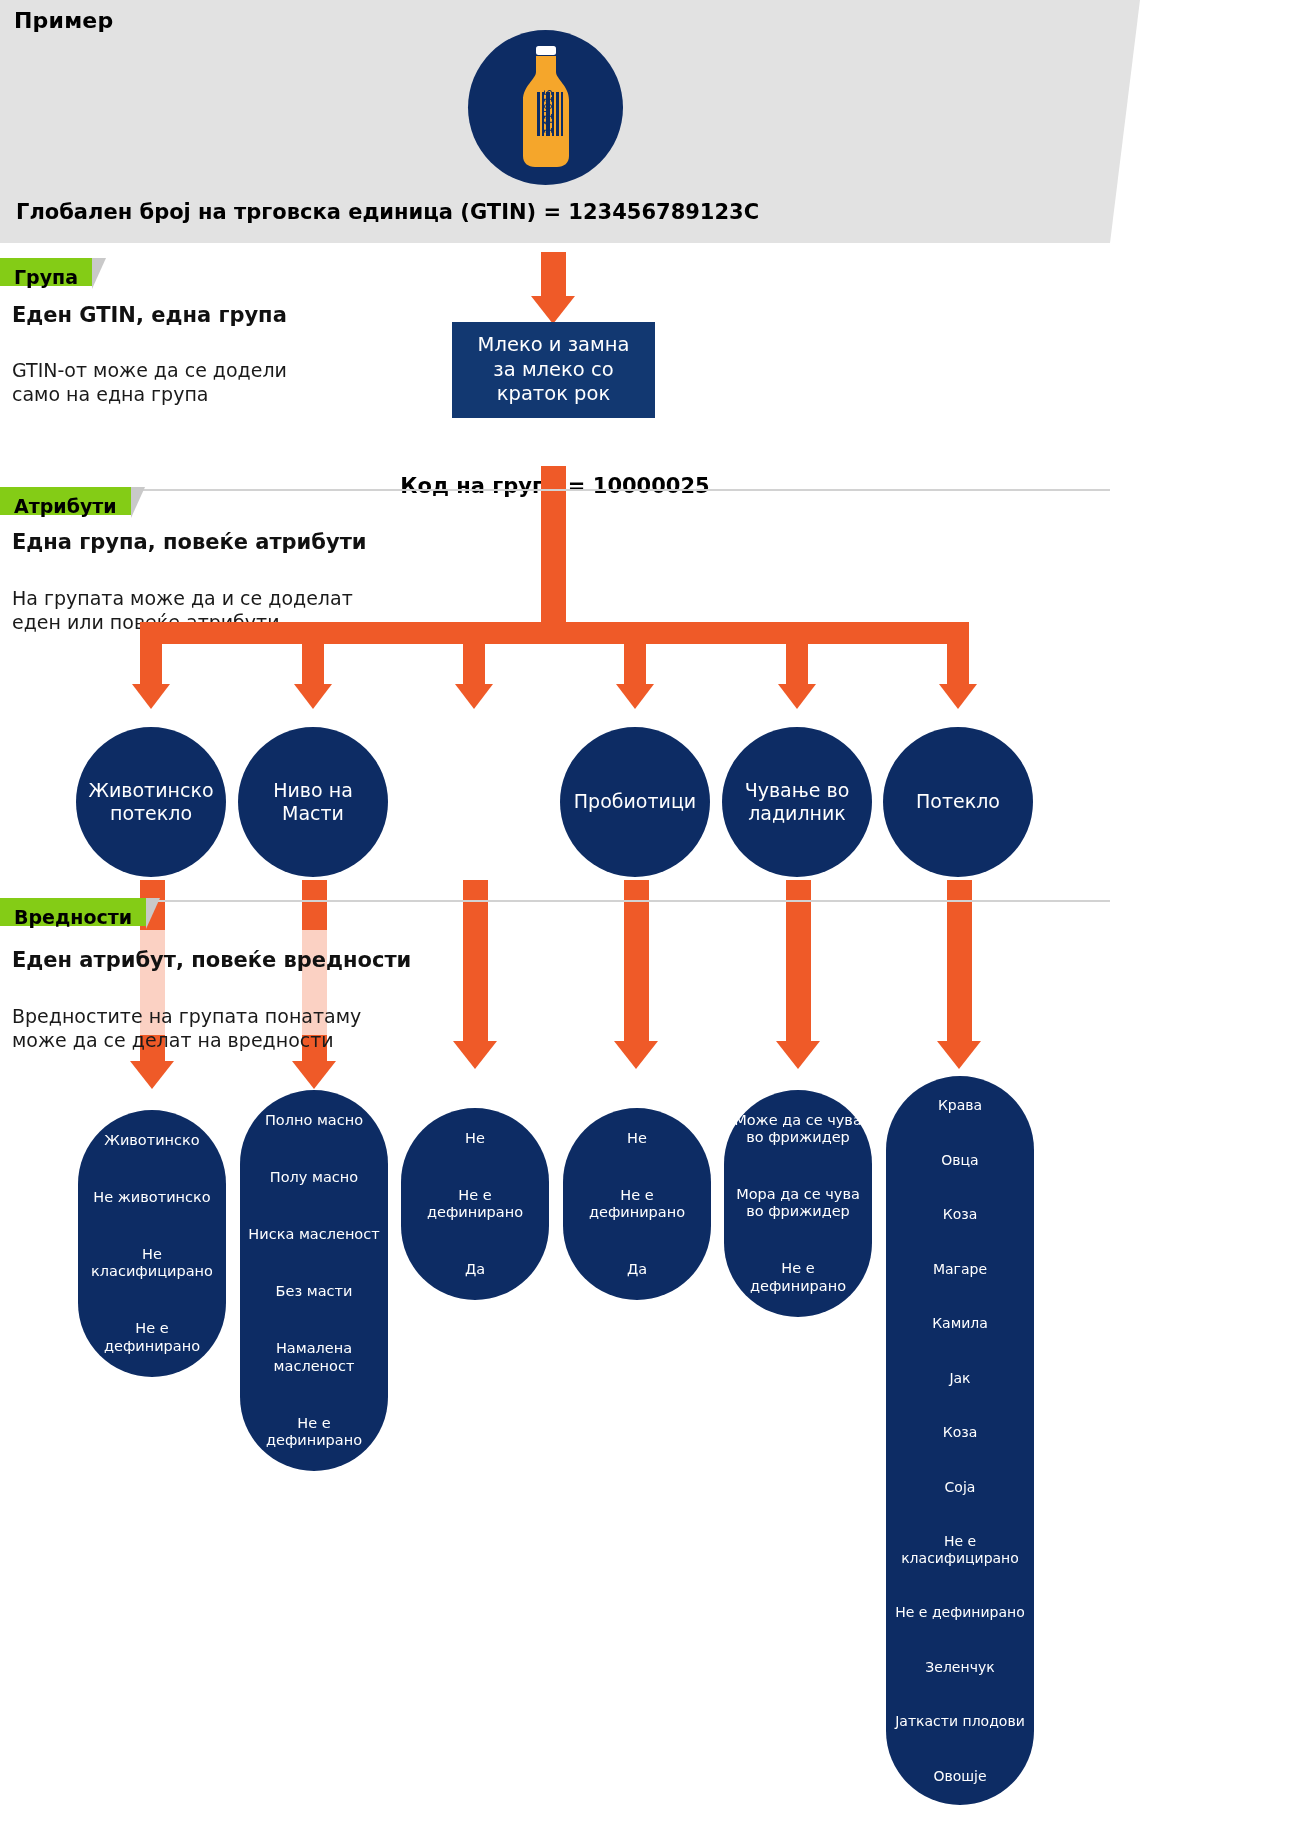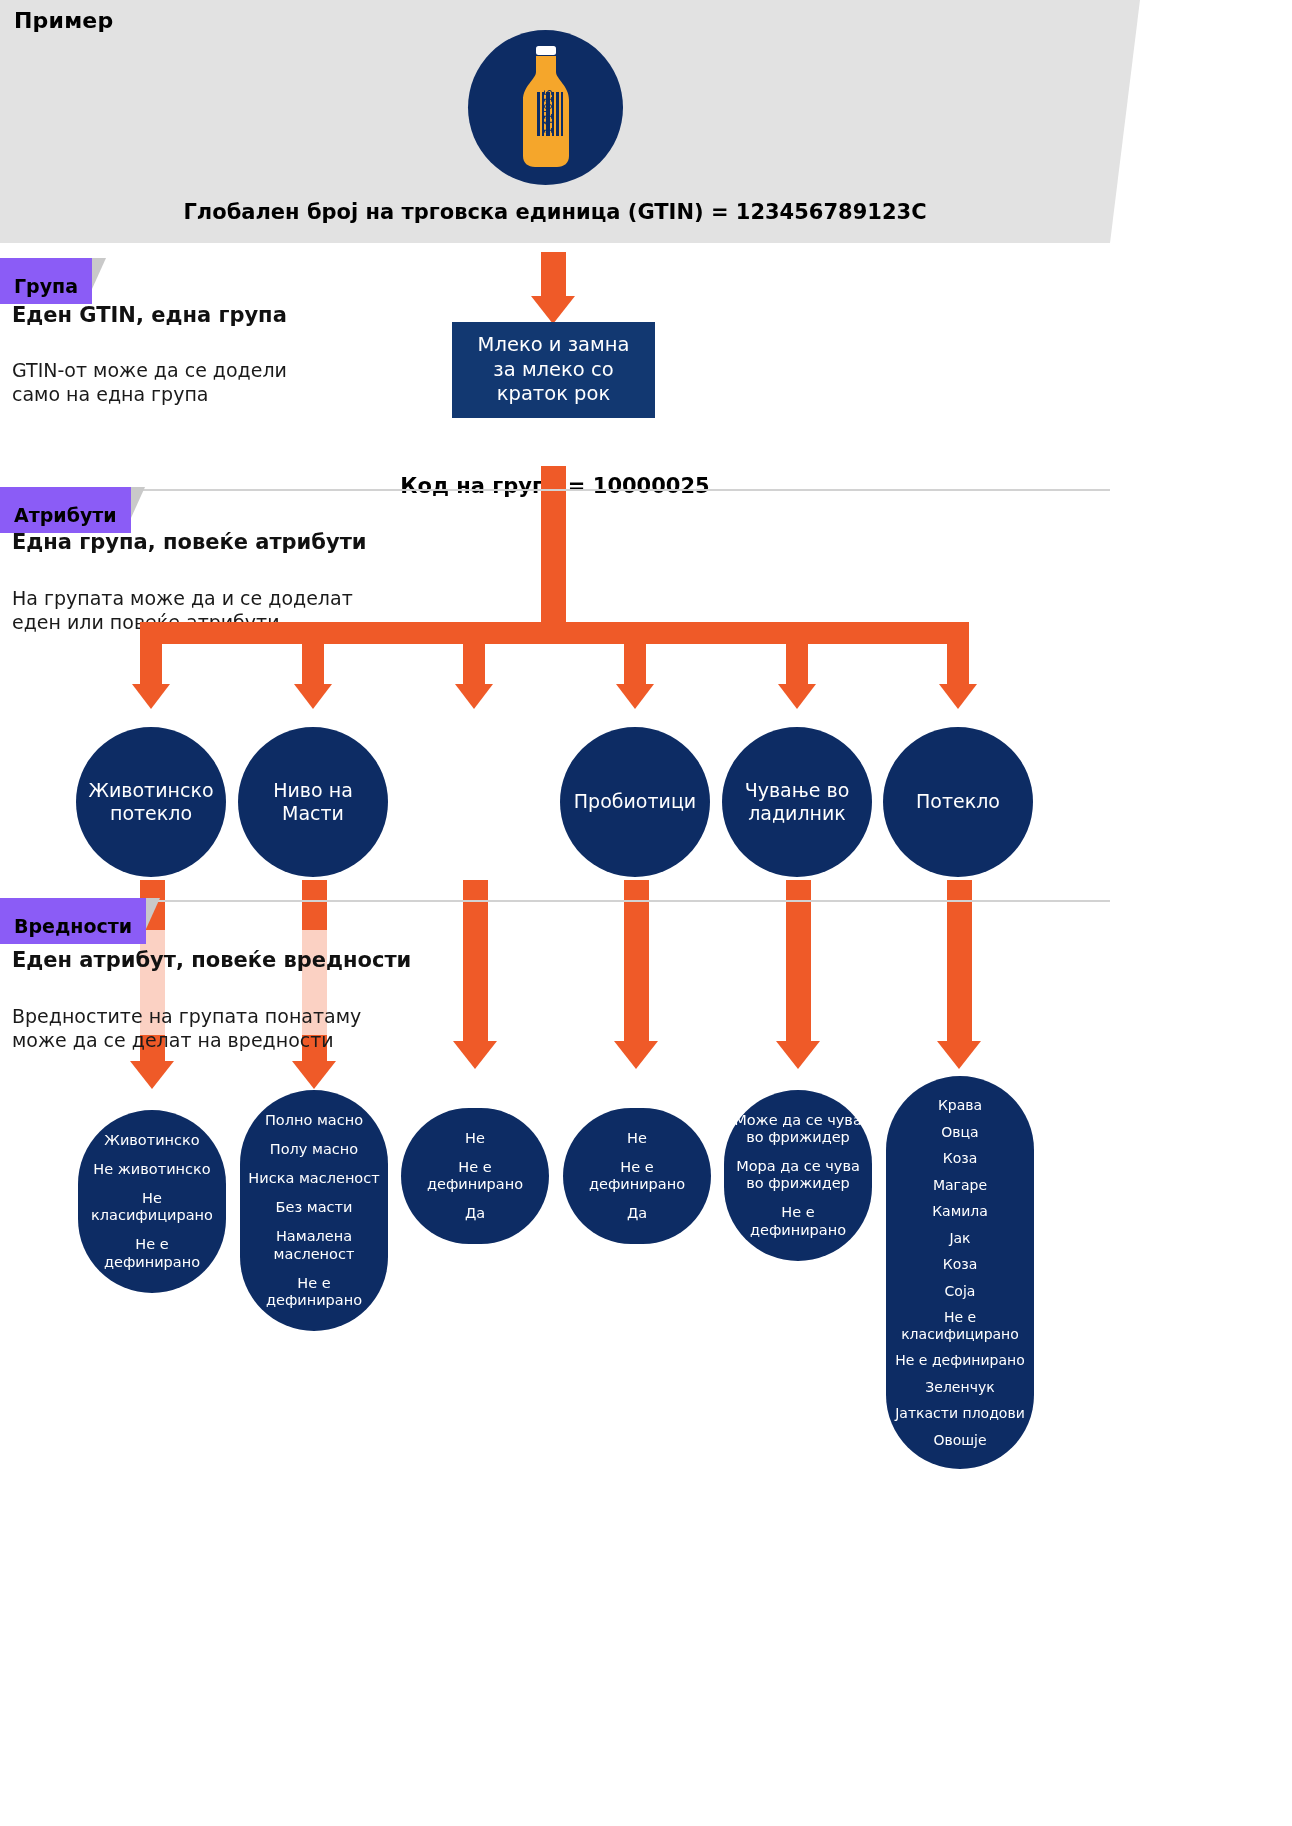--- a/index.html
+++ b/index.html
@@ -26,29 +26,29 @@
     position: absolute; left: 14px; top: 8px;
     font-size: 22px; font-weight: bold; color: #000; letter-spacing: .2px;
   }
   .bottle-badge {
     position: absolute; left: 468px; top: 30px; width: 155px; height: 155px;
     border-radius: 50%; background: #0d2c64;
   }
   .bottle-svg { position:absolute; left: 0; top: 0; }
   .gtin-line {
     position: absolute; left: 0; top: 200px; width: 1110px;
-    text-align: center;
-    font-size: 21px; font-weight: bold; color: #000;
+    text-align: left;
+    font-size: 21px; font-weight: bold; color: #000; padding-left: 16px;
   }
   .sec-rule {
     position: absolute; left: 0; height: 2px; background: #d2d2d2;
   }
   .chip {
     position: absolute; left: 0;
-    height: 46px; background: #8b5cf6; color: #000;
+    height: 28px; background: #84cc16; color: #000;
     font-size: 19px; font-weight: bold;
     display: flex; align-items: center;
     padding: 9px 14px 0 14px;
   }
   .chip::after {
     content: ""; position: absolute; right: -14px; top: 0;
     width: 0; height: 0;
     border-top: 31px solid #c9c9c9;
     border-right: 14px solid transparent;
   }
@@ -98,20 +98,21 @@
     padding: 0 10px;
   }
 
   
   .value-pill {
     position: absolute; width: 148px;
     border-radius: 74px; background: #0d2c64; color: #fff;
     display: flex; flex-direction: column; align-items: center;
     justify-content: center;
     padding: 16px 7px;
+    gap: 28px;
   }
   .value-pill .vitem {
     font-size: 14.5px; line-height: 1.18; text-align: center;
     padding: 6px 0;
   }
   .value-pill.tight .vitem { padding: 5px 0; font-size: 14px; }
 </style>
 </head>
 <body>
 

